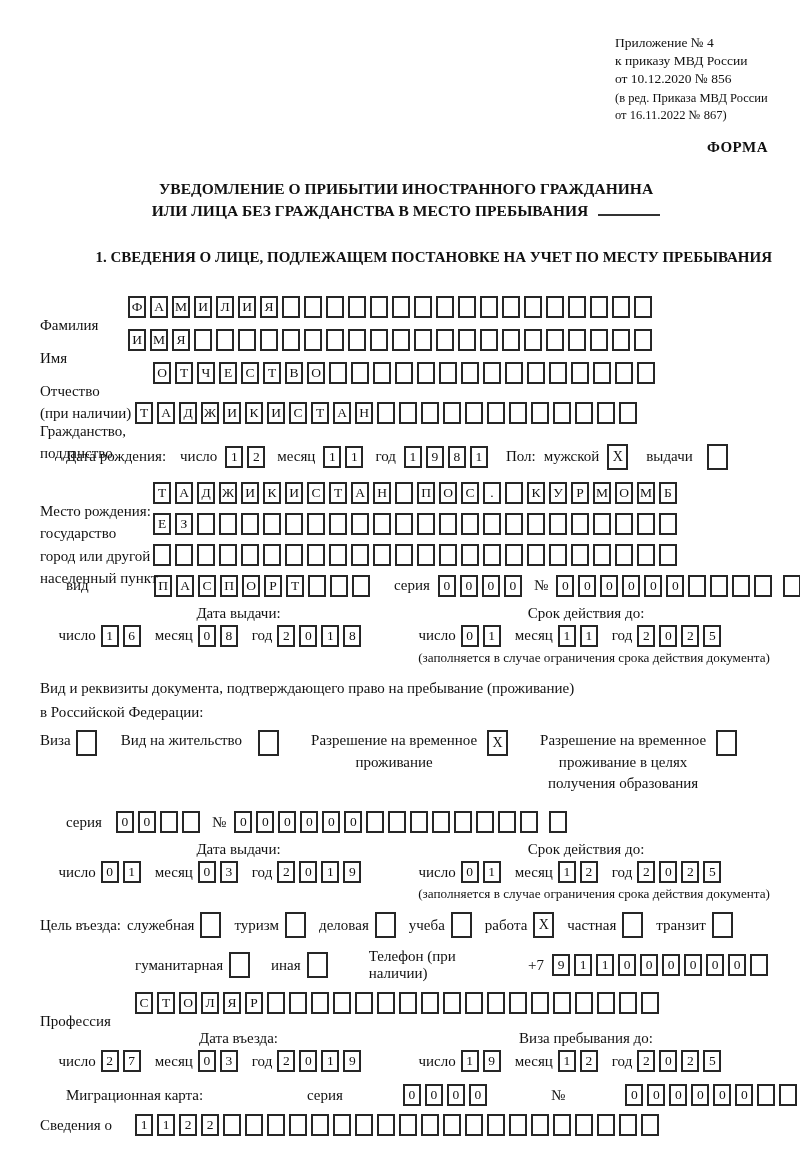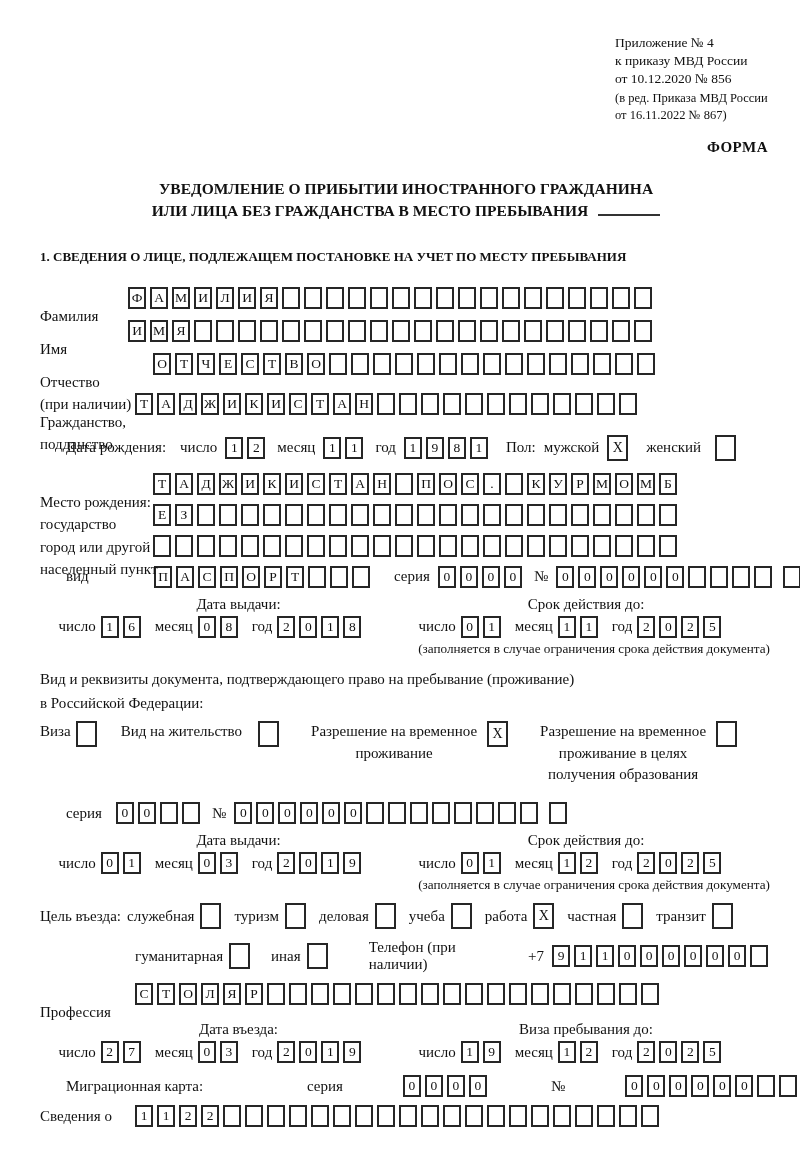--- a/index.html
+++ b/index.html
@@ -8,21 +8,21 @@
   .page { width:800px; min-height:1163px; background:#fff; padding:34px 28px 24px 40px; position:relative; }
 
   
   .hdr-block { margin-left:575px; width:200px; line-height:1.32; font-size:13.5px; }
   .hdr-block .sub { font-size:12.5px; margin-top:3px; line-height:1.3; }
   .forma { text-align:right; font-weight:bold; font-size:15px; margin-top:16px; padding-right:4px; letter-spacing:.5px; }
 
   
   .title { text-align:center; font-weight:bold; font-size:15.5px; margin-top:22px; line-height:1.45; }
   .blank-line { display:inline-block; width:62px; border-bottom:2.5px solid #333; height:14px; margin-left:10px; }
-  .section-title { text-align:left; font-weight:bold; font-size:13px; margin-top:26px; margin-bottom:22px; }
+  .section-title { text-align:right; font-weight:bold; font-size:15px; margin-top:26px; margin-bottom:30px; }
 
   
   .cells { display:inline-flex; flex-wrap:nowrap; vertical-align:middle; }
   .cell { flex:0 0 auto; width:18px; height:22px; border:2px solid #262626; margin-right:4px;
           display:inline-flex; align-items:center; justify-content:center;
           font-size:13.5px; background:#fff; }
   .big .cell { width:21px; height:26px; font-size:14px; }
 
   
   .frow { position:relative; margin-bottom:7px; min-height:26px; }
@@ -244,21 +244,21 @@
       </span>
     <span class="sp14"></span>
     <span class="lbl">Пол:</span>
     <span class="sp8"></span>
     <span class="lbl">мужской</span>
     <span class="sp8"></span>
     <span class="cells big">
         <span class="cell">X</span>
       </span>
     <span class="sp14"></span>
-    <span class="lbl">женский</span>
+    <span class="lbl">выдачи</span>
     <span class="sp14"></span>
     <span class="cells big">
         <span class="cell"></span>
       </span>
   </div>
 
   <div class="frow boxes-at-113 stackrows" style="margin-top:12px; margin-bottom:0;">
     <span class="flabel">
       <span>Место рождения:</span>
       <span class="l2">государство</span>

